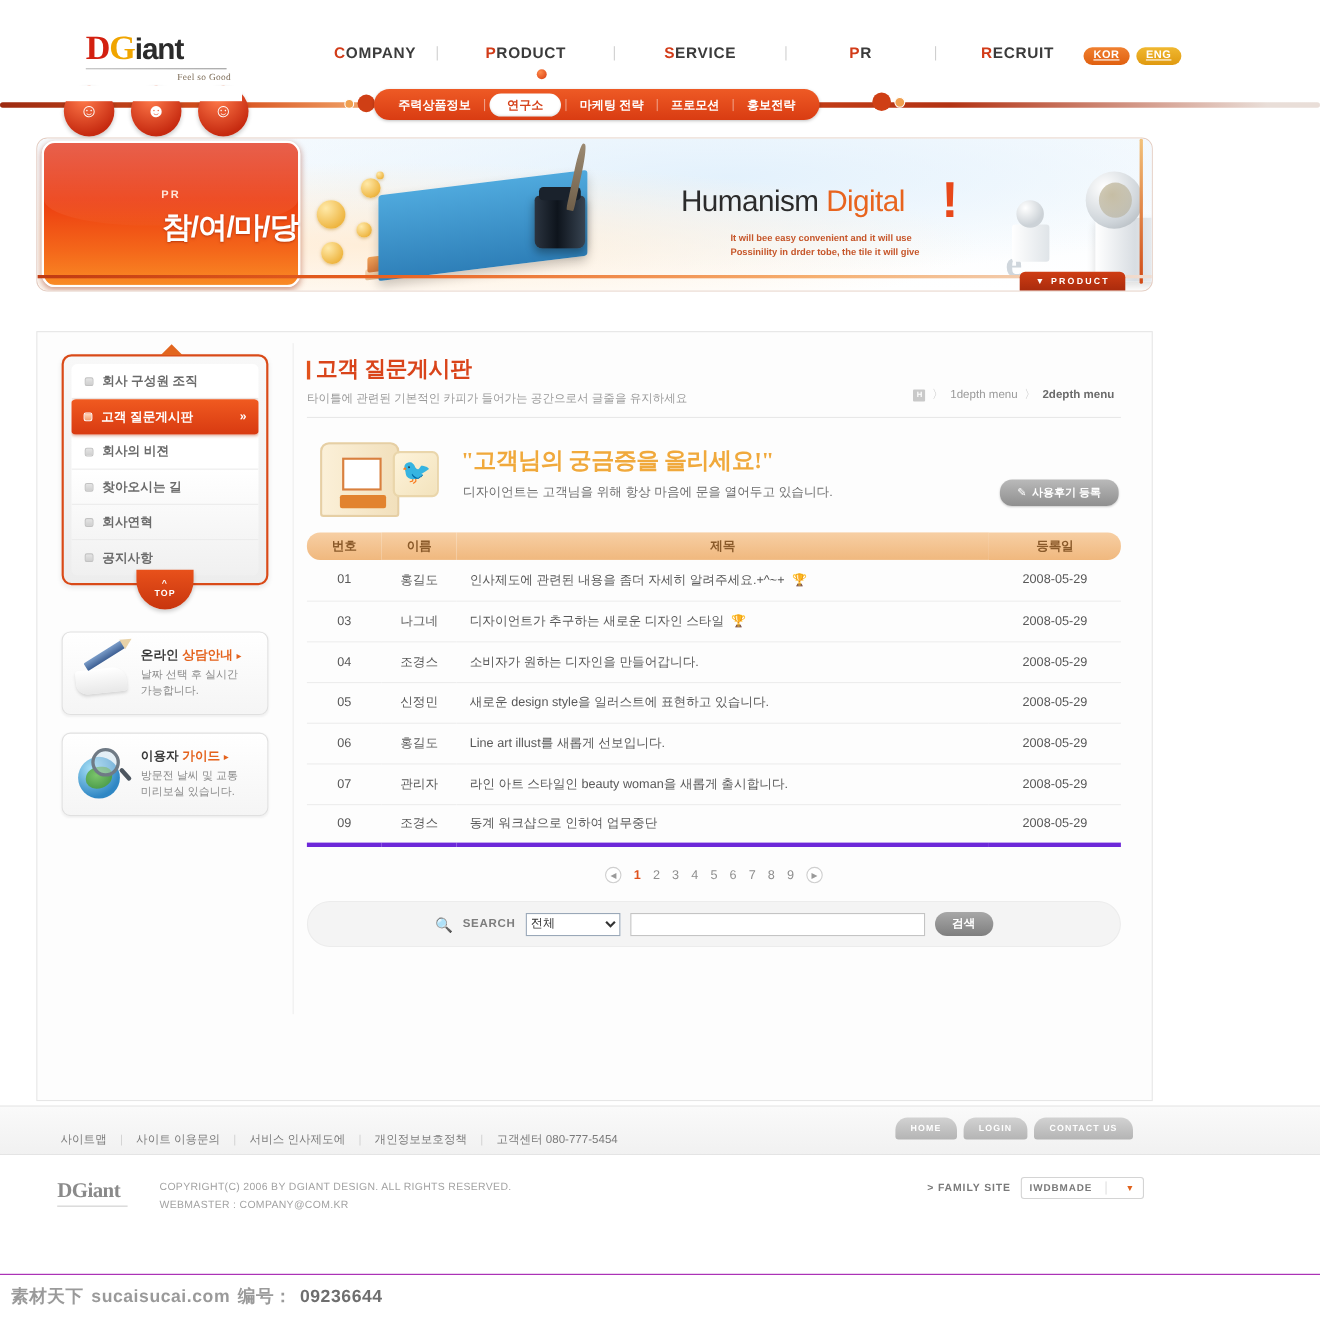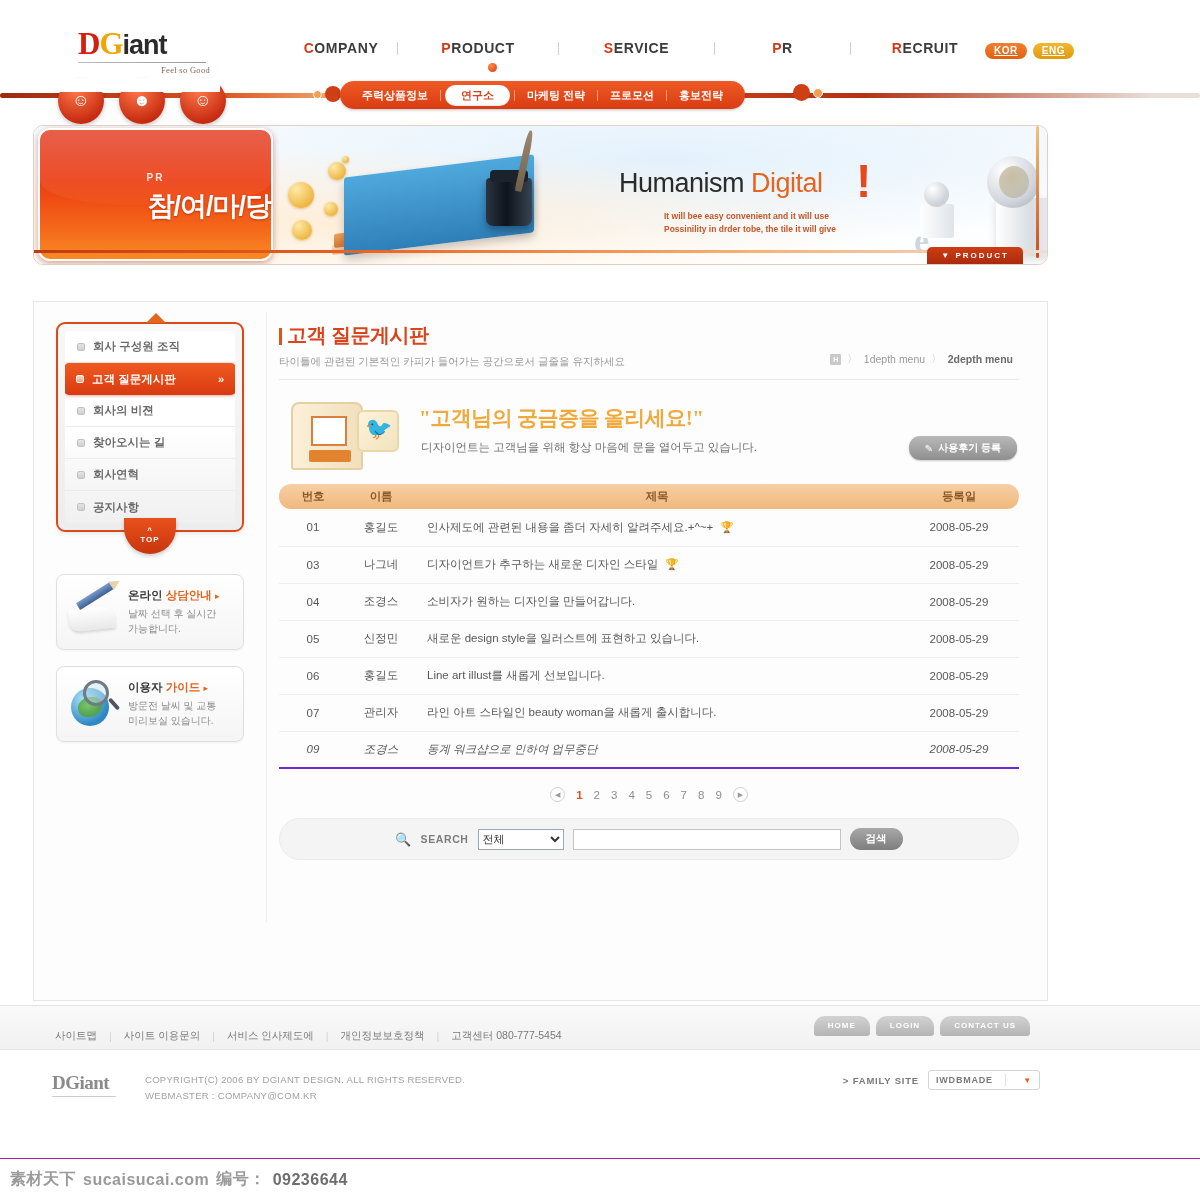--- a/index.html
+++ b/index.html
@@ -228,21 +228,21 @@
      box-shadow:0 1px 2px rgba(0,0,0,.2); cursor:pointer;}
 
   table.board { width:100%; border-collapse:collapse; margin-top:8px; }
   table.board thead th {
      background:linear-gradient(to bottom,#f7cfa4,#f0b87e); color:#8a5a2a; font-size:11.5px; font-weight:bold;
      height:25px; letter-spacing:-.2px;
   }
   table.board thead th:first-child { border-radius:12px 0 0 12px; }
   table.board thead th:last-child { border-radius:0 12px 12px 0; }
   table.board tbody td { height:37px; font-size:11.5px; color:#585858; border-bottom:1px solid #ededed; }
-  table.board tbody tr:last-child td { border-bottom:2px solid #6d28d9;font-style:italic; }
+  table.board tbody tr:last-child td { border-bottom:4px solid #6d28d9; }
   td.no  { width:68px; text-align:center; color:#8e8e8e; font-size:11px; }
   td.nm  { width:68px; text-align:center; color:#6e6e6e; }
   td.tt  { text-align:left; padding-left:12px; }
   td.dt  { width:120px; text-align:center; color:#9e9e9e; font-size:10.5px; }
   .trophy { margin-left:7px; font-size:11px; }
 
   .pager { margin-top:18px; display:flex; justify-content:center; align-items:center; gap:11px; }
   .pager .nav { width:15px; height:15px; border-radius:50%; border:1px solid #cfcfcf; color:#9a9a9a;
       font-size:7px; display:flex; align-items:center; justify-content:center; cursor:pointer; background:#fff;}
   .pager .pg { font-size:11.5px; color:#8e8e8e; cursor:pointer; }

